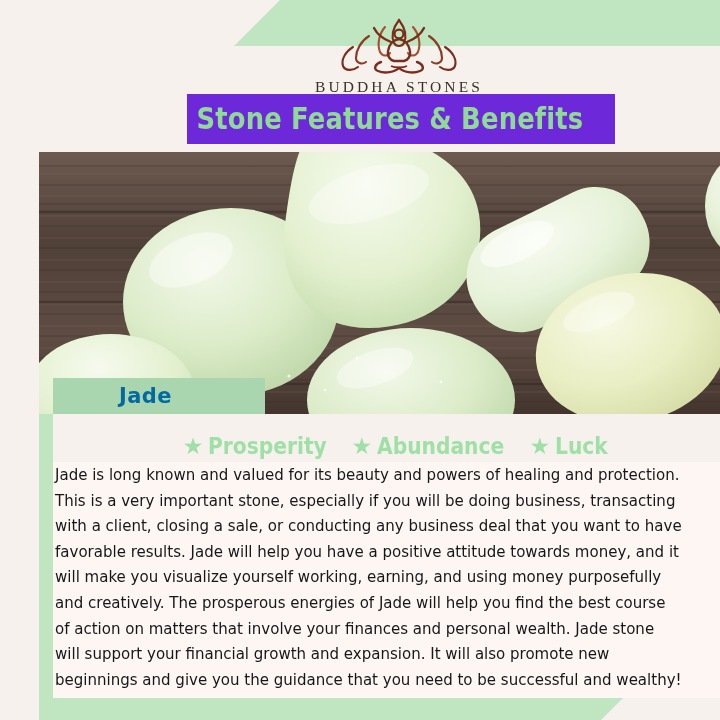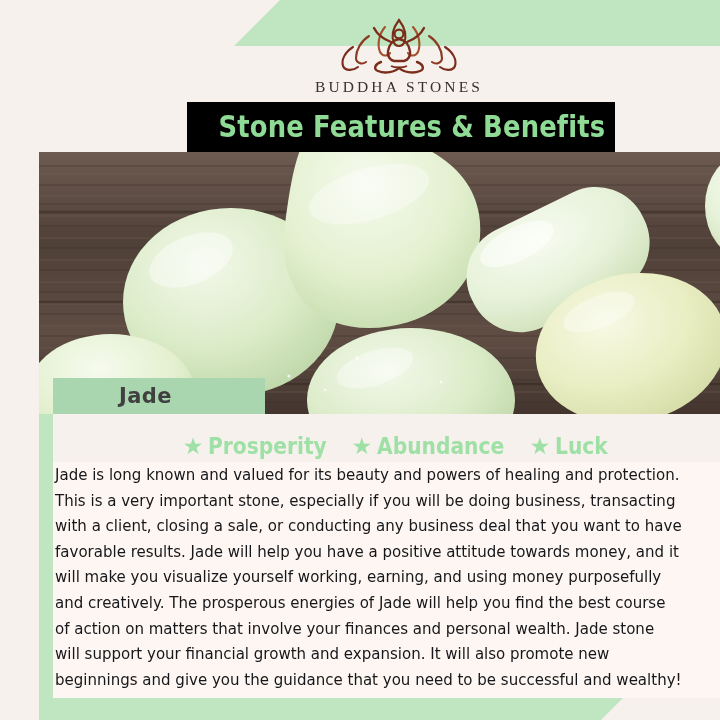--- a/index.html
+++ b/index.html
@@ -46,24 +46,24 @@
   .logo-word{
     margin-top:2px;
     font-family:"Liberation Serif",serif;
     font-size:15.5px;letter-spacing:3.1px;
     color:#3a2f2b;font-weight:400;
     white-space:nowrap;
   }
 
   
   .title-band{
-    position:absolute;top:102px;left:148px;width:428px;height:50px;
-    background:#000000;
+    position:absolute;top:94px;left:148px;width:428px;height:50px;
+    background:#6d28d9;
     z-index:5;
-    display:flex;align-items:center;justify-content:flex-start;
+    display:flex;align-items:center;justify-content:flex-end;
   }
   .title-text{
     font-family:"DejaVu Sans",sans-serif;
     font-weight:700;
     font-size:30px;
     color:#8fdb96;
     letter-spacing:.2px;
     transform:scaleX(.86);
     transform-origin:center;
     white-space:nowrap;
@@ -78,21 +78,21 @@
   }
   .photo svg{display:block;width:720px;height:262px;}
 
   .jade-band{
     position:absolute;top:378px;left:14px;width:212px;height:36px;
     background:#a9d6ae;
     display:flex;align-items:center;
     z-index:4;
   }
   .jade-label{
-    color:#404040;font-weight:700;font-size:21px;
+    color:#0369a1;font-weight:700;font-size:21px;
     margin-left:66px;letter-spacing:.4px;
     font-family:"DejaVu Sans",sans-serif;
     line-height:1;
   }
 
   
   .benefits{
     position:absolute;top:430px;left:14px;width:692px;height:32px;
     display:flex;align-items:center;justify-content:center;
     gap:8px;z-index:4;

